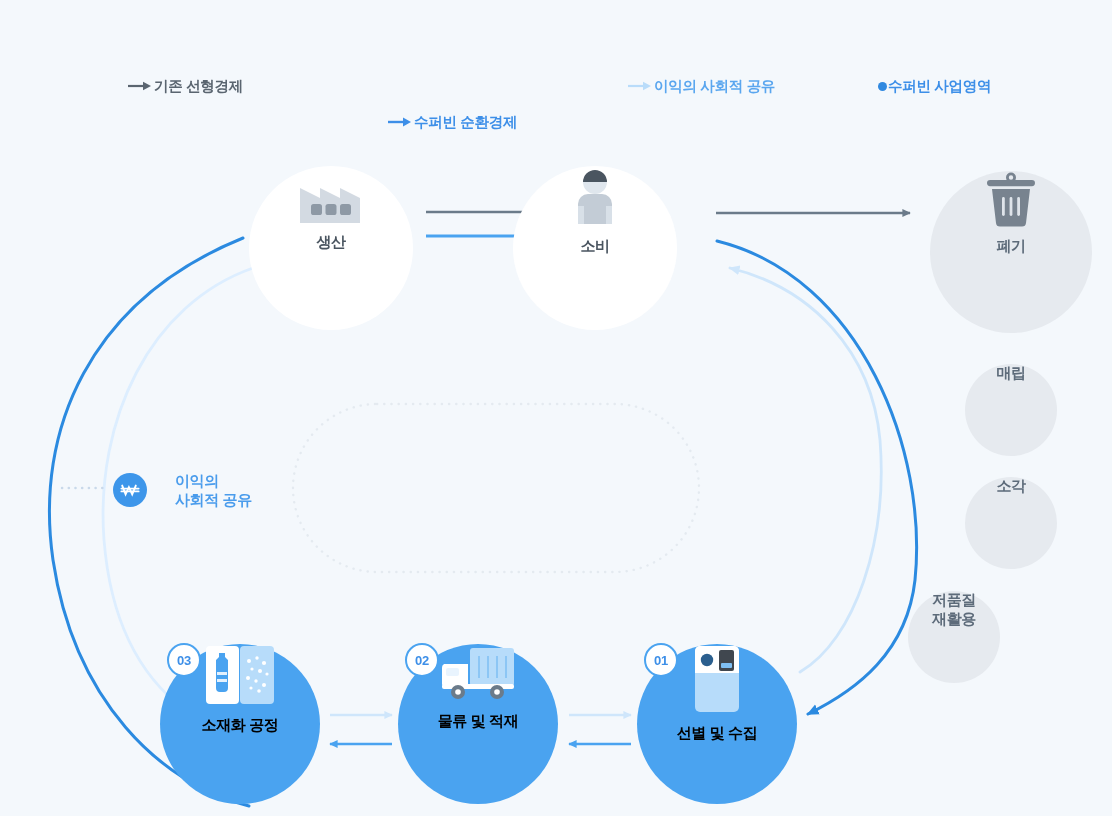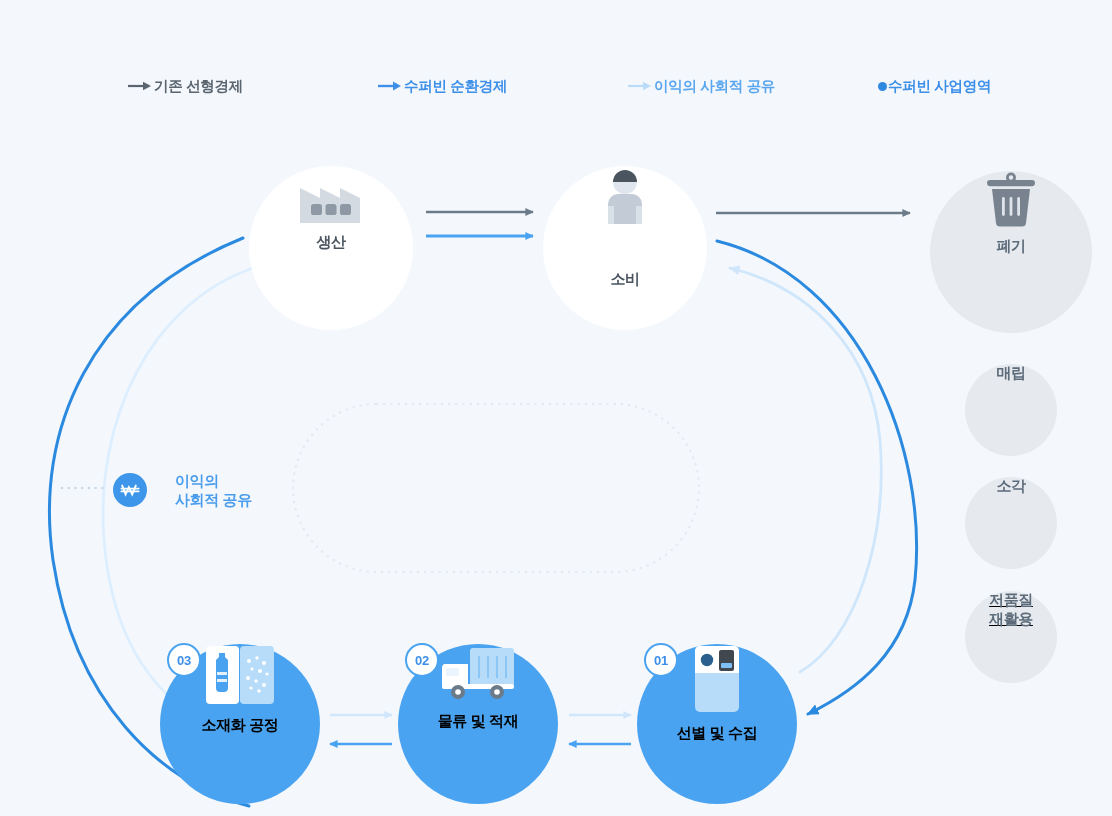--- a/index.html
+++ b/index.html
@@ -116,21 +116,21 @@
   <div class="legend">
 
     <div class="legend-item lg-gray" style="left:128px;">
       <svg width="26" height="12" viewBox="0 0 26 12">
         <path d="M0 6 H17" stroke="#5a6570" stroke-width="2.2" fill="none"></path>
         <path d="M15 1.8 L23 6 L15 10.2 Z" fill="#5a6570"></path>
       </svg>
       <span class="legend-label">기존 선형경제</span>
     </div>
 
-    <div class="legend-item lg-blue" style="left:378px;">
+    <div class="legend-item lg-blue" style="left:388px;margin-top:36px;">
       <svg width="26" height="12" viewBox="0 0 26 12">
         <path d="M0 6 H17" stroke="#3d8fe8" stroke-width="2.4" fill="none"></path>
         <path d="M15 1.6 L23 6 L15 10.4 Z" fill="#3d8fe8"></path>
       </svg>
       <span class="legend-label">수퍼빈 순환경제</span>
     </div>
 
     <div class="legend-item lg-pale" style="left:628px;">
       <svg width="26" height="12" viewBox="0 0 26 12">
         <path d="M0 6 H17" stroke="#b9dcfa" stroke-width="2.2" fill="none"></path>
@@ -192,21 +192,21 @@
   <div class="node node-white" style="left:249px; top:166px; width:164px; height:164px;">
     <svg width="74" height="58" viewBox="0 0 74 58">
       <path d="M6 57 V22 L26 32 V22 L46 32 V22 L66 32 V57 Z" fill="#d3dae2"></path>
       <rect x="17" y="38" width="11" height="11" rx="2.6" fill="#8e99a5"></rect>
       <rect x="31.5" y="38" width="11" height="11" rx="2.6" fill="#8e99a5"></rect>
       <rect x="46" y="38" width="11" height="11" rx="2.6" fill="#8e99a5"></rect>
     </svg>
     <div class="node-label">생산</div>
   </div>
 
-  <div class="node node-white" style="left:543px; top:166px; width:164px; height:164px;gap:33px;">
+  <div class="node node-white" style="left:513px; top:166px; width:164px; height:164px;">
     <svg width="62" height="62" viewBox="0 0 62 62">
       <path d="M19 16 a12 12 0 0 1 24 0 Z" fill="#4a5560"></path>
       <path d="M19 16 a12 12 0 0 0 24 0 Z" fill="#dfe6ed"></path>
       <path d="M14 38 a10 10 0 0 1 10 -10 h14 a10 10 0 0 1 10 10 v20 H14 Z" fill="#c3ccd6"></path>
       <path d="M14 40 h6 v18 h-6 Z" fill="#d8e0e8"></path>
       <path d="M42 40 h6 v18 h-6 Z" fill="#d8e0e8"></path>
     </svg>
     <div class="node-label">소비</div>
   </div>
 
@@ -223,21 +223,21 @@
   </div>
 
   <div class="node node-gray" style="left:965px; top:364px; width:92px; height:92px;">
     <div class="node-label">매립</div>
   </div>
 
   <div class="node node-gray" style="left:965px; top:477px; width:92px; height:92px;">
     <div class="node-label">소각</div>
   </div>
 
-  <div class="node node-gray" style="left:965px; top:591px; width:92px; height:92px;text-decoration:underline;">
+  <div class="node node-gray" style="left:908px; top:591px; width:92px; height:92px;">
     <div class="node-label" style="white-space:pre-line;">저품질
 재활용</div>
   </div>
 
   <div class="node node-blue" style="left:160px; top:644px; width:160px; height:160px;">
     <svg width="76" height="62" viewBox="0 0 76 62">
       <rect x="4" y="2" width="33" height="58" rx="4" fill="#ffffff"></rect>
       <rect x="38" y="2" width="34" height="58" rx="4" fill="#b7dcfa"></rect>
       <path d="M17 9 h6 v4 l3 3 v28 a4 4 0 0 1 -4 4 h-4 a4 4 0 0 1 -4 -4 V16 l3 -3 Z" fill="#4aa3f0"></path>
       <rect x="15" y="28" width="10" height="3" fill="#ffffff" opacity="0.85"></rect>

